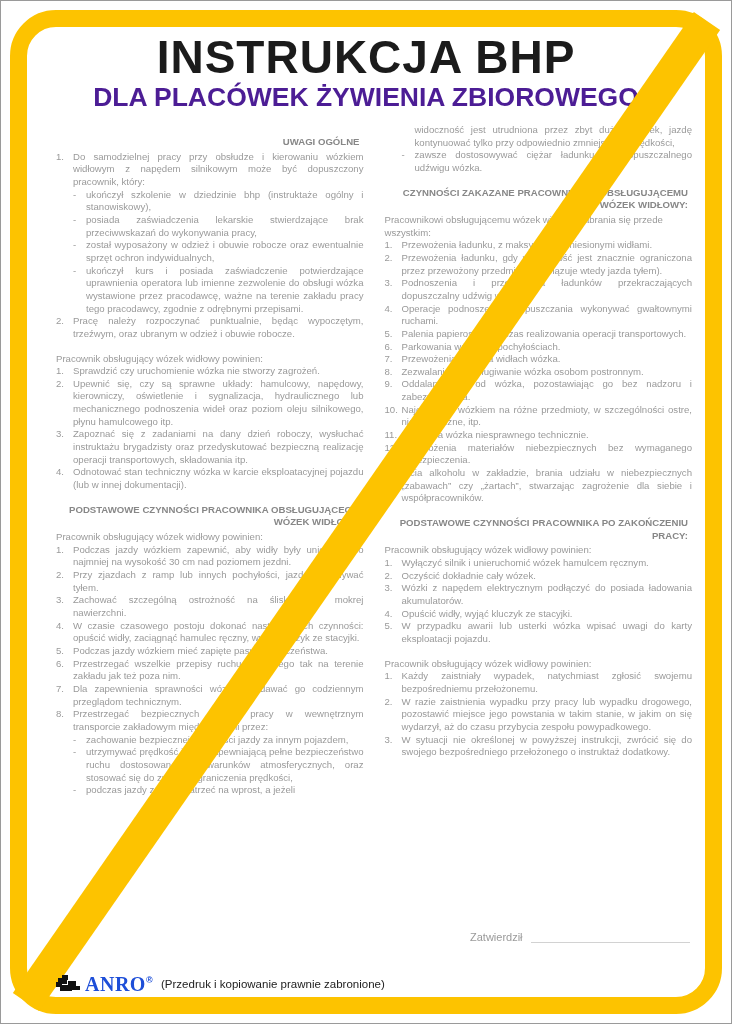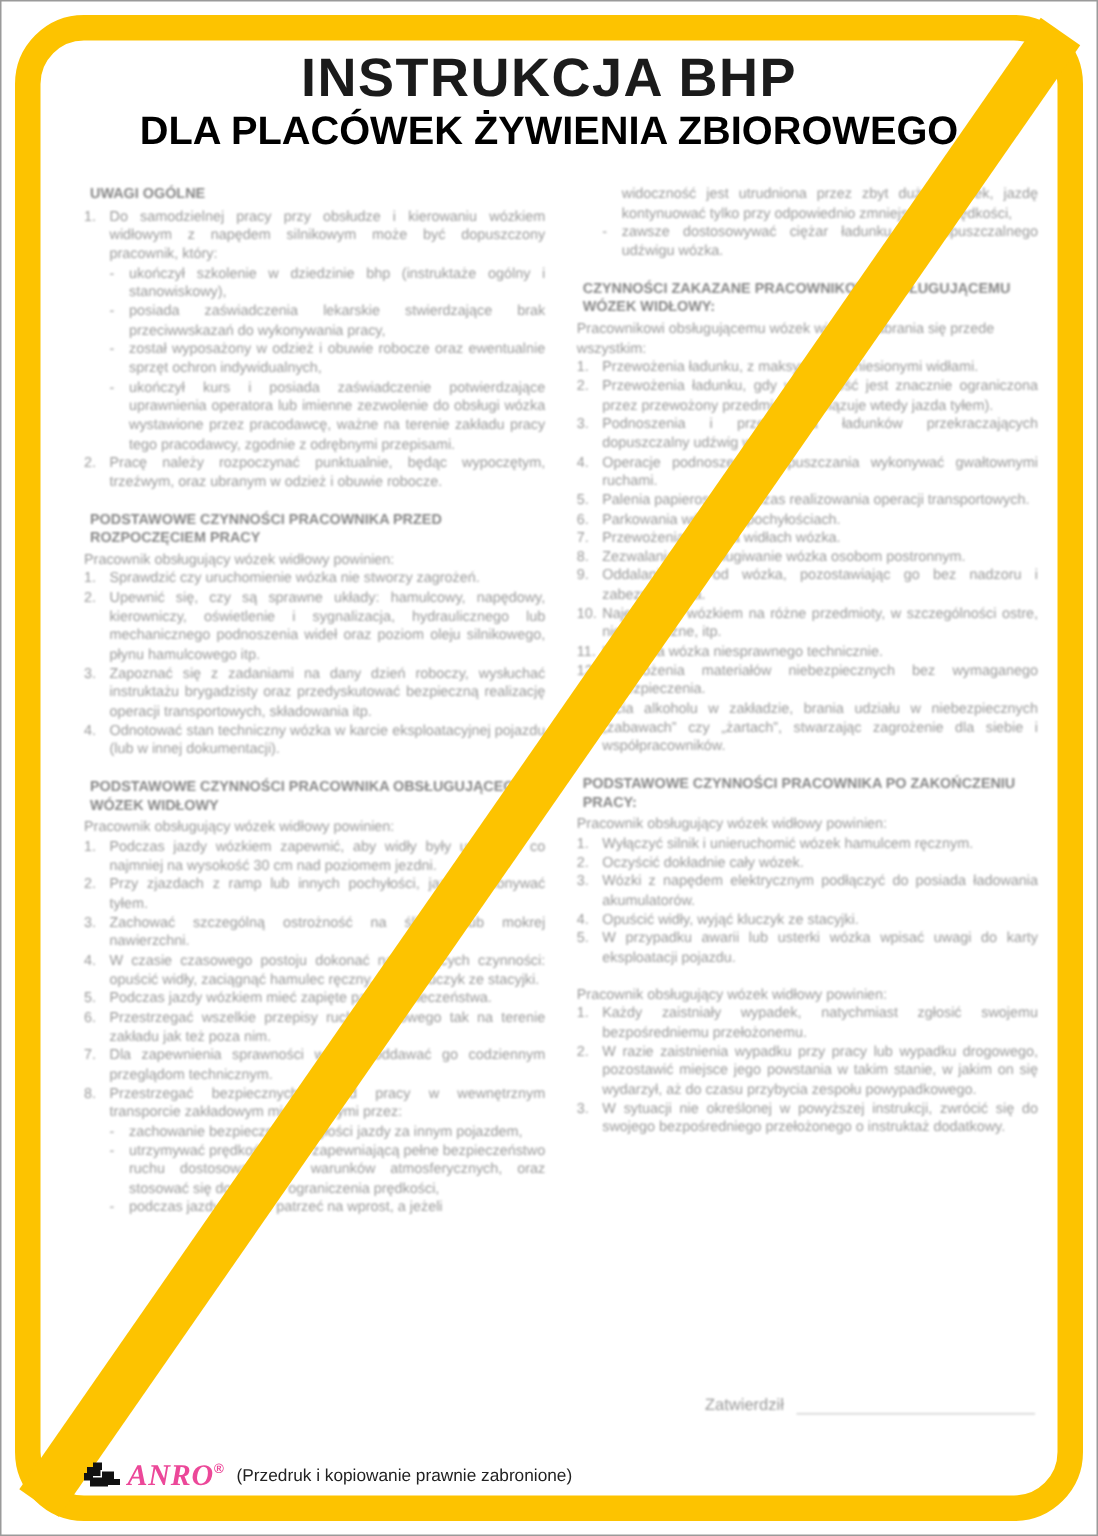--- a/index.html
+++ b/index.html
@@ -9,56 +9,56 @@
     --yellow:#FDC300;
   }
   .page-edge{position:absolute;inset:0;border:1px solid #9a9a9a;pointer-events:none;z-index:9;}
   .frame{
     position:absolute;left:10px;top:10px;right:10px;bottom:10px;
     border:17px solid var(--yellow);border-radius:46px;z-index:1;pointer-events:none;
   }
   .stripe-svg{position:absolute;inset:0;width:732px;height:1024px;z-index:6;pointer-events:none;}
   .header{position:absolute;left:40px;right:40px;top:34px;text-align:center;z-index:2;}
   .title{
-    font-size:36px;font-weight:bold;letter-spacing:1px;color:#1b1b1b;
+    font-size:46px;font-weight:bold;letter-spacing:1px;color:#1b1b1b;
     line-height:1.0;margin:0;
   }
   .subtitle{
-    font-size:26.5px;font-weight:bold;color:#000000;letter-spacing:0px;
+    font-size:26.5px;font-weight:bold;color:#4c1d95;letter-spacing:0px;
     line-height:1.1;margin:3px 0 12px 0;
   }
   .columns{
     position:absolute;left:56px;top:124px;width:636px;display:flex;gap:21px;
     color:#9a9a9a;font-size:9.6px;line-height:1.32;filter:blur(.55px);z-index:2;
   }
   .col{flex:1;min-width:0;}
   .section{margin-bottom:12px;}
   .sec-heading{
-    text-align:left;font-weight:bold;color:#878787;margin:0 4px 2px 4px;
+    text-align:right;font-weight:bold;color:#878787;margin:12px 4px 2px 4px;
   }
   .sec-intro{text-align:left;margin:0;}
   .item{display:flex;}
   .item .num{flex:0 0 17px;}
   .item .txt{flex:1;text-align:justify;}
   .item.sub{padding-left:17px;}
   .item.sub .num{flex:0 0 13px;}
   .signature{
     position:absolute;left:470px;top:930px;width:220px;z-index:2;
     display:flex;align-items:flex-end;gap:8px;color:#9a9a9a;font-size:11px;
     filter:blur(.55px);
     justify-content:center;
   }
   .sig-line{flex:1;border-bottom:1.5px solid #d2d2d2;height:12px;}
   .brand-row{
     position:absolute;left:56px;bottom:30px;display:flex;align-items:center;gap:5px;z-index:7;
   }
   .brand-logo{display:block;}
   .brand-name{
     font-family:"Liberation Serif", serif;font-weight:bold;font-size:20px;
-    color:#ec4899;letter-spacing:.5px;line-height:1;font-style:italic;
+    color:#1d4ed8;letter-spacing:.5px;line-height:1;
   }
   .brand-reg{font-size:9px;vertical-align:8px;font-family:"Liberation Sans",sans-serif;}
   .brand-note{font-size:11.5px;color:#222;padding-left:3px;}
 </style>
 </head>
 <body style="--yellow: #FDC300;">
 
 <div class="page-edge"></div>
 <div class="frame"></div>
 
@@ -90,21 +90,20 @@
         <div class="item sub">
           <span class="num">-</span>
           <span class="txt">ukończył kurs i posiada zaświadczenie potwierdzające uprawnienia operatora lub imienne zezwolenie do obsługi wózka wystawione przez pracodawcę, ważne na terenie zakładu pracy tego pracodawcy, zgodnie z odrębnymi przepisami.</span>
         </div>
         <div class="item">
           <span class="num">2.</span>
           <span class="txt">Pracę należy rozpoczynać punktualnie, będąc wypoczętym, trzeźwym, oraz ubranym w odzież i obuwie robocze.</span>
         </div>
       </div>
       <div class="section">
-        <div class="sec-heading">PODSTAWOWE CZYNNOŚCI PRACOWNIKA PRZED ROZPOCZĘCIEM PRACY</div>
         <div class="sec-intro">Pracownik obsługujący wózek widłowy powinien:</div>
         <div class="item">
           <span class="num">1.</span>
           <span class="txt">Sprawdzić czy uruchomienie wózka nie stworzy zagrożeń.</span>
         </div>
         <div class="item">
           <span class="num">2.</span>
           <span class="txt">Upewnić się, czy są sprawne układy: hamulcowy, napędowy, kierowniczy, oświetlenie i sygnalizacja, hydraulicznego lub mechanicznego podnoszenia wideł oraz poziom oleju silnikowego, płynu hamulcowego itp.</span>
         </div>
         <div class="item">

